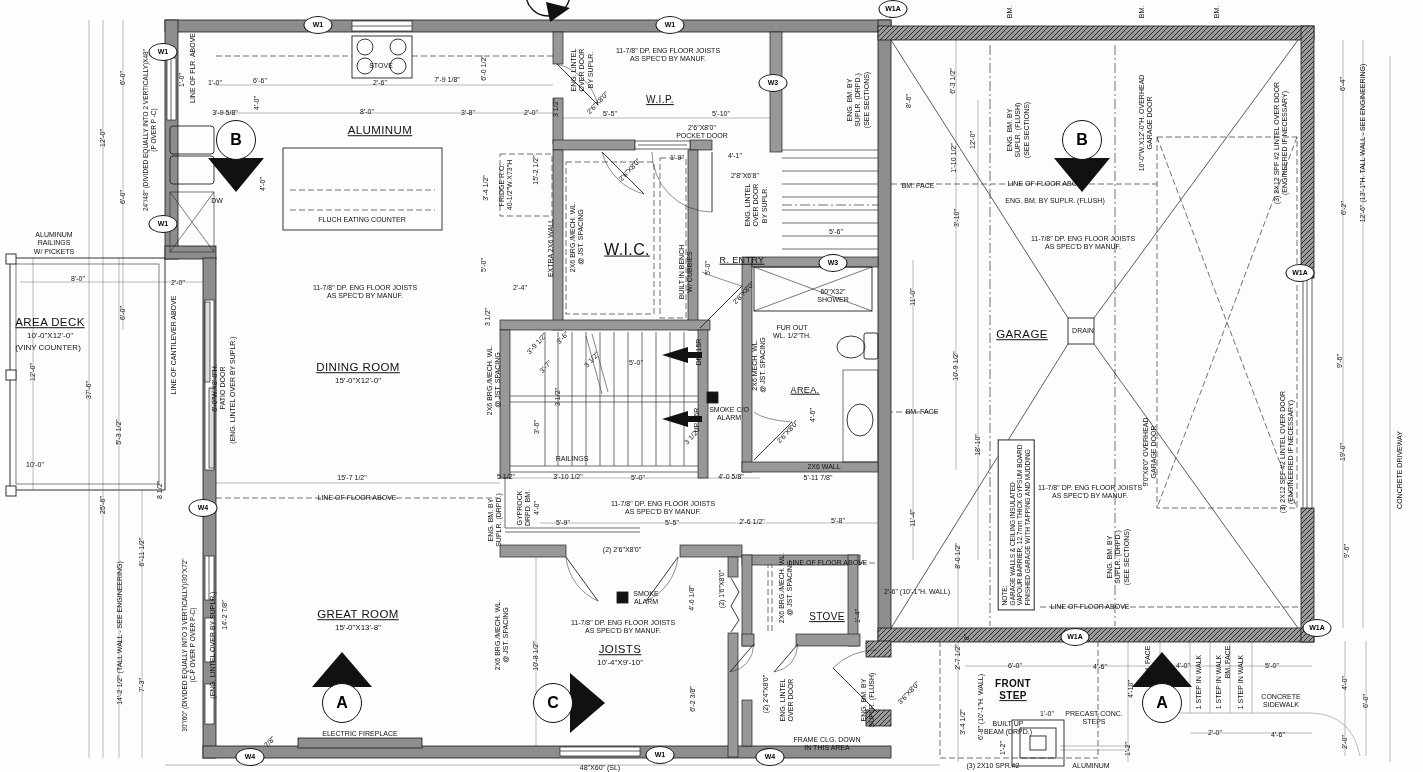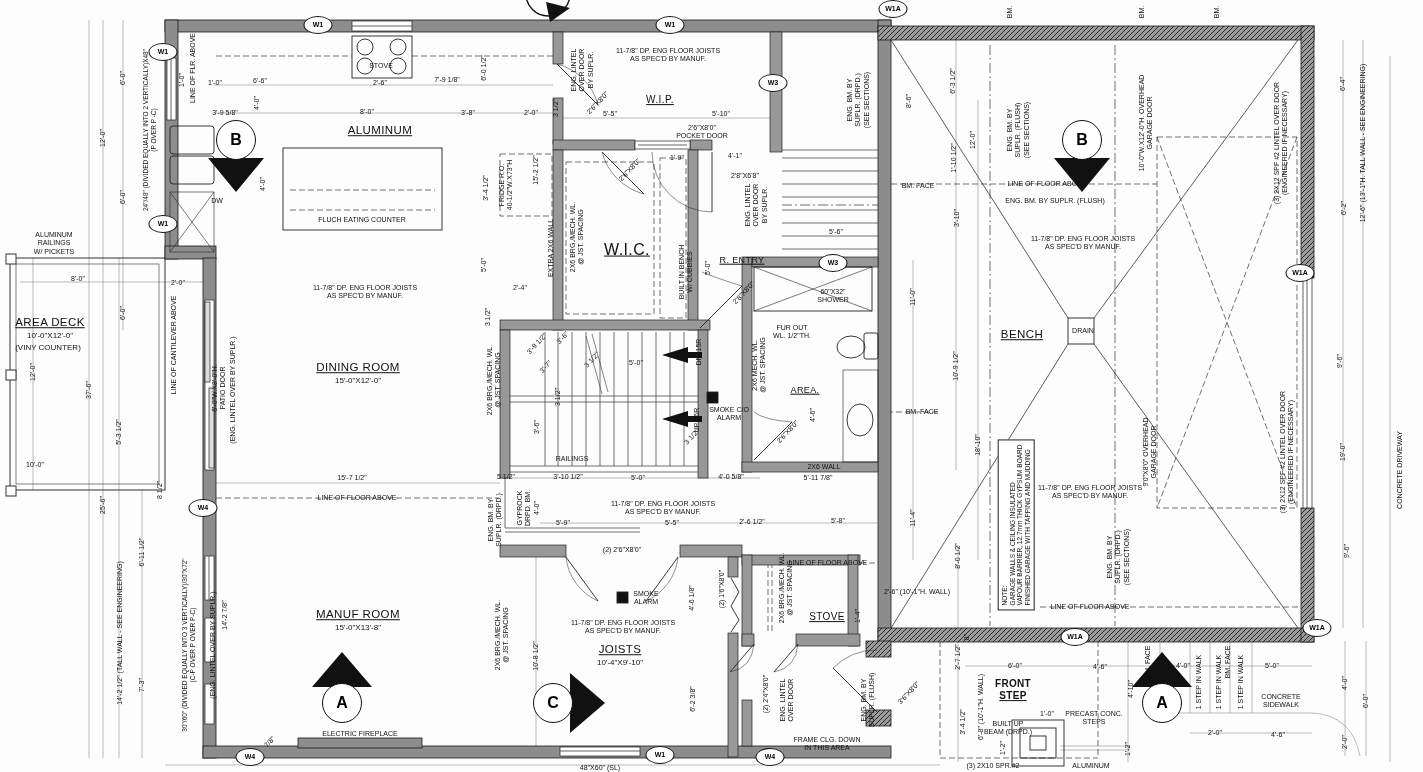--- a/index.html
+++ b/index.html
@@ -199,22 +199,22 @@
   <circle cx="548" cy="-6" r="22" fill="none" stroke="#111" stroke-width="1.4"></circle>
 </svg>
 
   <div class="lb rt" style="left:380px;top:131px">ALUMINUM</div>
   <div class="lb rt" style="left:660px;top:100px;font-size:10px">W.I.P.</div>
   <div class="lb rt" style="left:627px;top:250px;font-size:16px">W.I.C.</div>
   <div class="lb rt" style="left:742px;top:260px;font-size:9px">R. ENTRY</div>
   <div class="lb rt" style="left:358px;top:368px">DINING ROOM</div>
   <div class="lb sz" style="left:358px;top:381px">15'-0"X12'-0"</div>
   <div class="lb rt" style="left:805px;top:390px;font-size:9px">AREA.</div>
-  <div class="lb rt" style="left:1022px;top:335px">BENCH</div>
-  <div class="lb rt" style="left:358px;top:615px">MANUF ROOM</div>
+  <div class="lb rt" style="left:1022px;top:335px">GARAGE</div>
+  <div class="lb rt" style="left:358px;top:615px">GREAT ROOM</div>
   <div class="lb sz" style="left:358px;top:628px">15'-0"X13'-8"</div>
   <div class="lb rt" style="left:620px;top:650px">JOISTS</div>
   <div class="lb sz" style="left:620px;top:663px">10'-4"X9'-10"</div>
   <div class="lb rt" style="left:827px;top:617px;font-size:10px">STOVE</div>
   <div class="lb rt2" style="left:1013px;top:684px;text-decoration:none">FRONT</div>
   <div class="lb rt2" style="left:1013px;top:696px;text-decoration:underline">STEP</div>
   <div class="lb rt" style="left:50px;top:323px">AREA DECK</div>
   <div class="lb sz" style="left:50px;top:336px">10'-0"X12'-0"</div>
   <div class="lb sz" style="left:48px;top:348px">(VINY COUNTER)</div>
 

